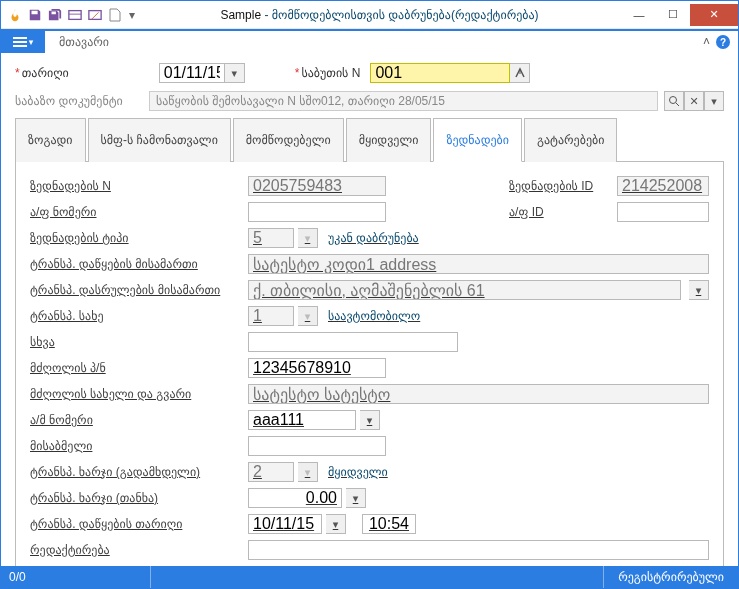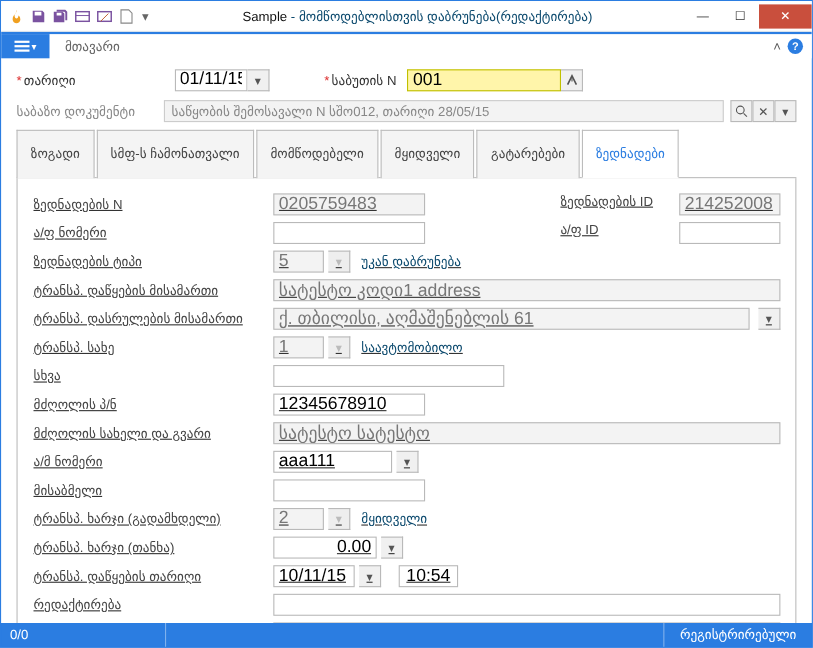--- a/index.html
+++ b/index.html
@@ -45,21 +45,21 @@
   .tab { border: 1px solid #bcbcbc; border-bottom: none; background: #f4f4f4; padding: 14px 12px; margin-right: 2px; font-size: 12px; color: #444; position: relative; bottom: -1px; }
   .tab.active { background: #fff; color: #2b7de1; border-bottom: 1px solid #fff; }
 
   .pane { border: 1px solid #bcbcbc; border-top: none; padding: 12px 14px 18px 14px; height: 426px; overflow: auto; }
 
   .frow { display: flex; align-items: center; min-height: 24px; margin-bottom: 2px; gap: 8px; text-decoration: underline; }
   .frow .flabel { width: 210px; font-size: 12px; color: #444; }
   .frow .flabel.wide { width: 236px; }
   .cell { display: flex; align-items: center; gap: 4px; }
   .split { display: flex; flex: 1; gap: 24px; }
-  .split .half { display:flex; align-items:flex-start; gap:8px; }
+  .split .half { display:flex; align-items:center; gap:8px; }
   .split .half .flabel2 { width: 100px; color:#444; }
   .w60 { width: 46px; }
   .w90 { width: 74px; }
   .w110 { width: 92px; }
   .w140 { width: 138px; }
   .wf { flex: 1; }
   .txtafter { color: #0c4a6e; font-size: 12px; margin-left: 6px; }
 
   
   .status { position: absolute; left: 0; right: 0; bottom: 0; height: 22px; background: #2b7de1; color: #fff; display: flex; align-items: center; font-size: 12px; }
@@ -167,22 +167,22 @@
       <span class="btnsq">✕</span>
       <span class="btnsq">▾</span>
     </div>
   </div>
 
   <div class="tabs">
     <div class="tab">ზოგადი</div>
     <div class="tab">სმფ-ს ჩამონათვალი</div>
     <div class="tab">მომწოდებელი</div>
     <div class="tab">მყიდველი</div>
+    <div class="tab active">ზედნადები</div>
     <div class="tab">გატარებები</div>
-    <div class="tab active">ზედნადები</div>
   </div>
 
   <div class="pane">
 
     <div class="frow">
       <div class="flabel">ზედნადების N</div>
       <div class="split">
         <div class="half">
             <input class="input ro w140" readonly="" value="0205759483" style="">
           </div>

